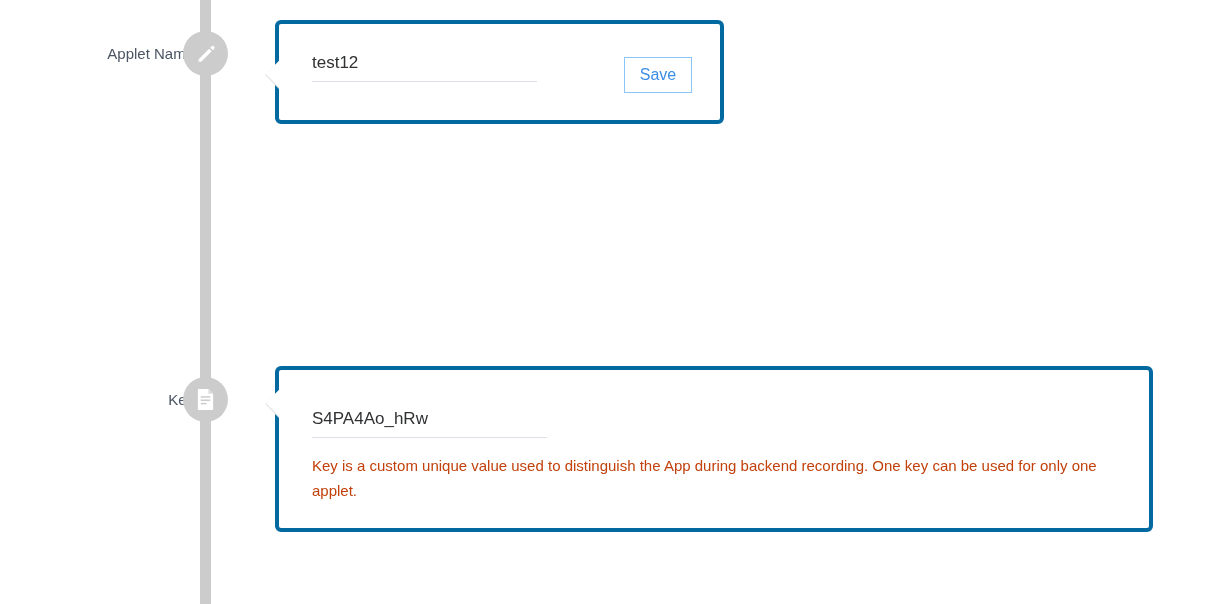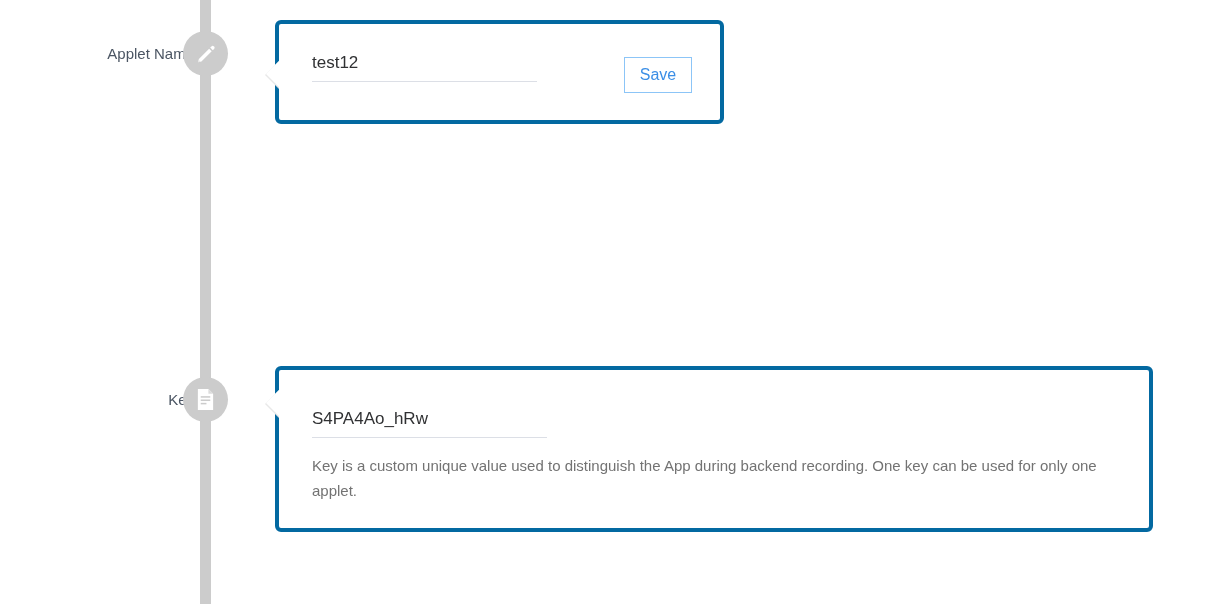--- a/index.html
+++ b/index.html
@@ -117,21 +117,21 @@
     justify-content: center;
   }
   .btn-primary-outline {
     border: 1px solid #8cc5f7;
     color: #3a8ee6;
   }
 
   .hint {
     font-size: 15px;
     line-height: 25px;
-    color: #737373;
+    color: #c2410c;
     font-family: "Liberation Sans", "DejaVu Sans", sans-serif;
   }
 
   
   #step-applet-name { top: 0; height: 140px; }
   #step-applet-name .step-label { top: 44px; }
   #step-applet-name .step-node  { top: 31px; }
   #card-applet-name {
     left: 275px; top: 20px; width: 449px; height: 104px;
   }

